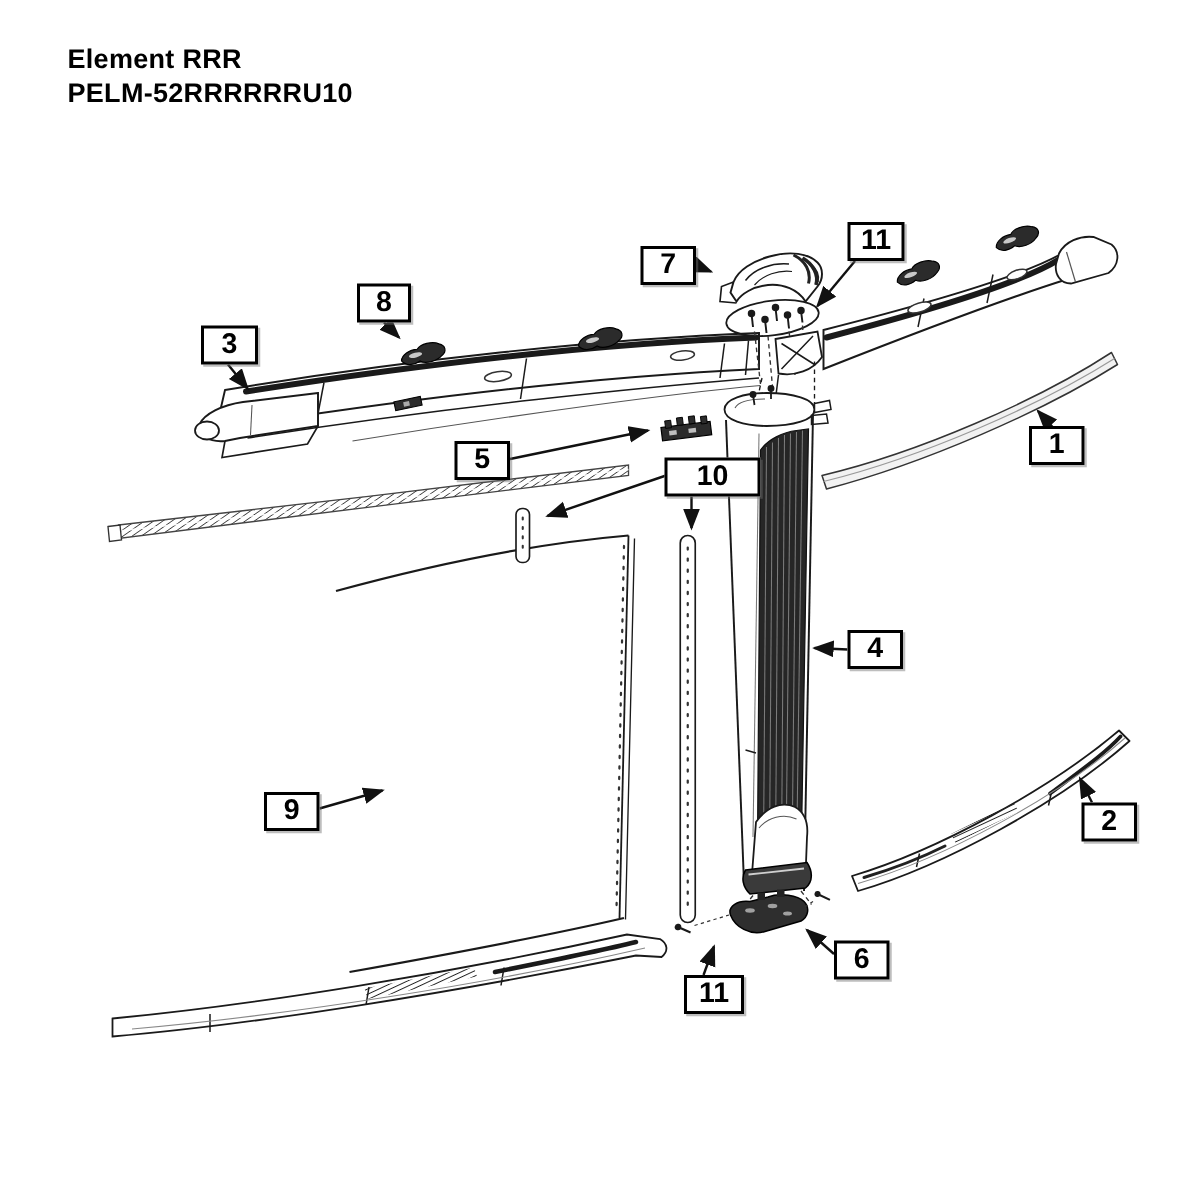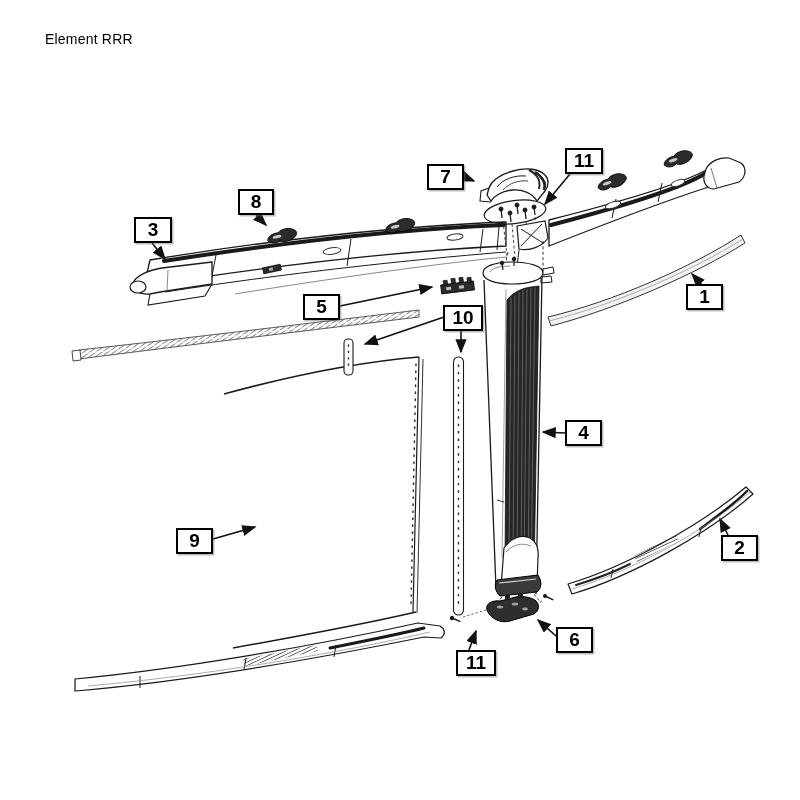--- a/index.html
+++ b/index.html
@@ -1,43 +1,44 @@
 <!DOCTYPE html>
 <html><head>
 <meta charset="utf-8">
 <style>
   html,body{margin:0;padding:0;background:#fff;}
   .page{position:relative;width:800px;height:800px;background:#ffffff;
         font-family:"Liberation Sans",sans-serif;overflow:hidden;}
-  .title{position:absolute;left:45px;top:28px;color:#000;font-weight:normal;
-         font-size:14px;line-height:23px;letter-spacing:.2px;}
+  .title{position:absolute;left:45px;top:28px;color:#000;font-weight:bold;
+         font-size:18px;line-height:23px;letter-spacing:.2px;}
   svg.art{position:absolute;left:0;top:0;}
   .callout{position:absolute;box-sizing:border-box;border:2px solid #000;background:#fff;
            color:#000;font-weight:bold;font-size:19px;display:flex;align-items:center;
            justify-content:center;box-shadow:1.5px 1.5px 0 rgba(110,110,110,.45);}
   .co-c3{left:134px;top:217px;width:38px;height:26px}
   .co-c8{left:238px;top:189px;width:36px;height:26px}
   .co-c7{left:427px;top:164px;width:37px;height:26px}
   .co-c11t{left:565px;top:148px;width:38px;height:26px}
   .co-c1{left:686px;top:284px;width:37px;height:26px}
   .co-c5{left:303px;top:294px;width:37px;height:26px}
-  .co-c10{left:443px;top:305px;width:40px;height:26px}
+  .co-c10{left:443px;top:305px;width:64px;height:26px}
   .co-c4{left:565px;top:420px;width:37px;height:26px}
   .co-c9{left:176px;top:528px;width:37px;height:26px}
   .co-c2{left:721px;top:535px;width:37px;height:26px}
   .co-c6{left:556px;top:627px;width:37px;height:26px}
   .co-c11b{left:456px;top:650px;width:40px;height:26px}
 </style>
 </head>
 <body>
 
 <div class="page">
 
   <div class="title">
     <div>Element RRR</div>
+    <div>PELM-52RRRRRRU10</div>
   </div>
 
   <svg class="art" width="800" height="800" viewBox="0 0 800 800">
     <defs>
       <marker id="ah" markerWidth="10" markerHeight="8" refX="8" refY="3.5" orient="auto">
         <path d="M0,0 L9,3.5 L0,7 Z" fill="#111"></path>
       </marker>
       <pattern id="hatchA" width="3.5" height="9" patternUnits="userSpaceOnUse" patternTransform="rotate(55)">
         <line x1="0" y1="0" x2="0" y2="9" stroke="#333" stroke-width="1.1"></line>
       </pattern>

